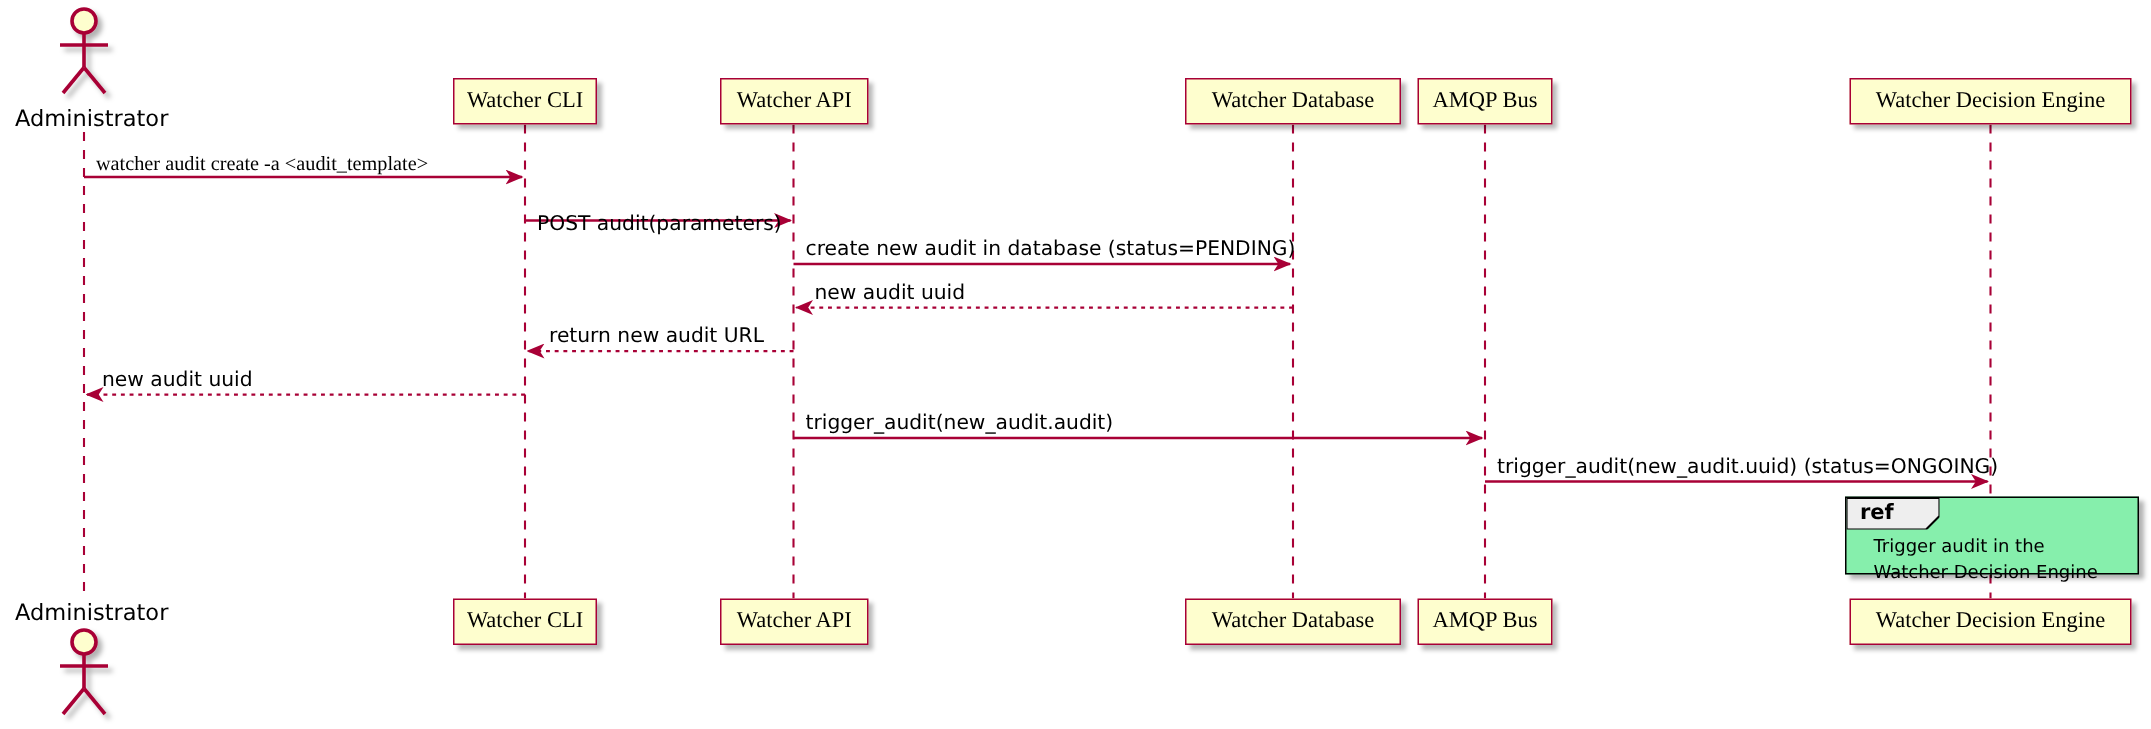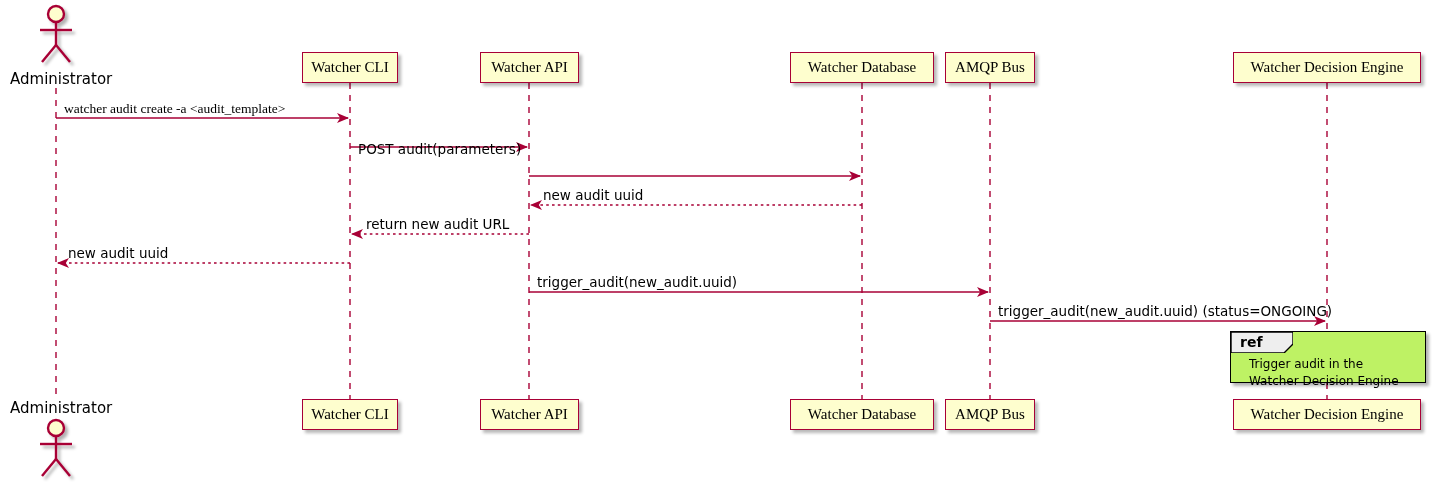--- a/index.html
+++ b/index.html
@@ -58,21 +58,21 @@
     font-size: 13.5px;
     color: #000000;
     white-space: nowrap;
     line-height: 1;
   }
 
   
   .ref-box {
     position: absolute;
     box-sizing: border-box;
-    background: #bef264;
+    background: #86efac;
     border: 1.5px solid #000000;
     box-shadow: 3px 3px 3px rgba(0,0,0,0.30);
     text-decoration: underline;
   }
   .ref-tab-text {
     position: absolute;
     left: 9px;
     top: 2px;
     font-size: 14px;
     font-weight: bold;
@@ -154,24 +154,25 @@
   <div class="participant" style="left:1233px; top:52px; width:188px; height:31px;">Watcher Decision Engine</div>
 
   <div class="participant" style="left:302px; top:399px; width:96px; height:31px;">Watcher CLI</div>
   <div class="participant" style="left:480px; top:399px; width:99px; height:31px;">Watcher API</div>
   <div class="participant" style="left:790px; top:399px; width:144px; height:31px;">Watcher Database</div>
   <div class="participant" style="left:945px; top:399px; width:90px; height:31px;">AMQP Bus</div>
   <div class="participant" style="left:1233px; top:399px; width:188px; height:31px;">Watcher Decision Engine</div>
 
   <div class="msg-label" style="left:64px; top:102px;font-family:Liberation Serif, serif;">watcher audit create -a &lt;audit_template&gt;</div>
   <div class="msg-label" style="left:358px; top:131px;margin-top:12px;">POST audit(parameters)</div>
+  <div class="msg-label" style="left:537px; top:160px;">create new audit in database (status=PENDING)</div>
   <div class="msg-label" style="left:543px; top:189px;">new audit uuid</div>
   <div class="msg-label" style="left:366px; top:218px;">return new audit URL</div>
   <div class="msg-label" style="left:68px; top:247px;">new audit uuid</div>
-  <div class="msg-label" style="left:537px; top:276px;">trigger_audit(new_audit.uuid)</div>
+  <div class="msg-label" style="left:537px; top:276px;">trigger_audit(new_audit.audit)</div>
   <div class="msg-label" style="left:998px; top:305px;">trigger_audit(new_audit.uuid) (status=ONGOING)</div>
 
   <div class="ref-box" style="left:1230px; top:331px; width:196px; height:52px;">
     <svg width="62" height="21" style="position:absolute;left:0;top:0;" viewBox="0 0 62 21" xmlns="http://www.w3.org/2000/svg">
       <path d="M0,0 L62,0 L62,12 L53,21 L0,21 Z" fill="#EEEEEE" stroke="#000000" stroke-width="1.4"></path>
     </svg>
     <div class="ref-tab-text">ref</div>
     <div class="ref-body">Trigger audit in the
 Watcher Decision Engine</div>
   </div>

